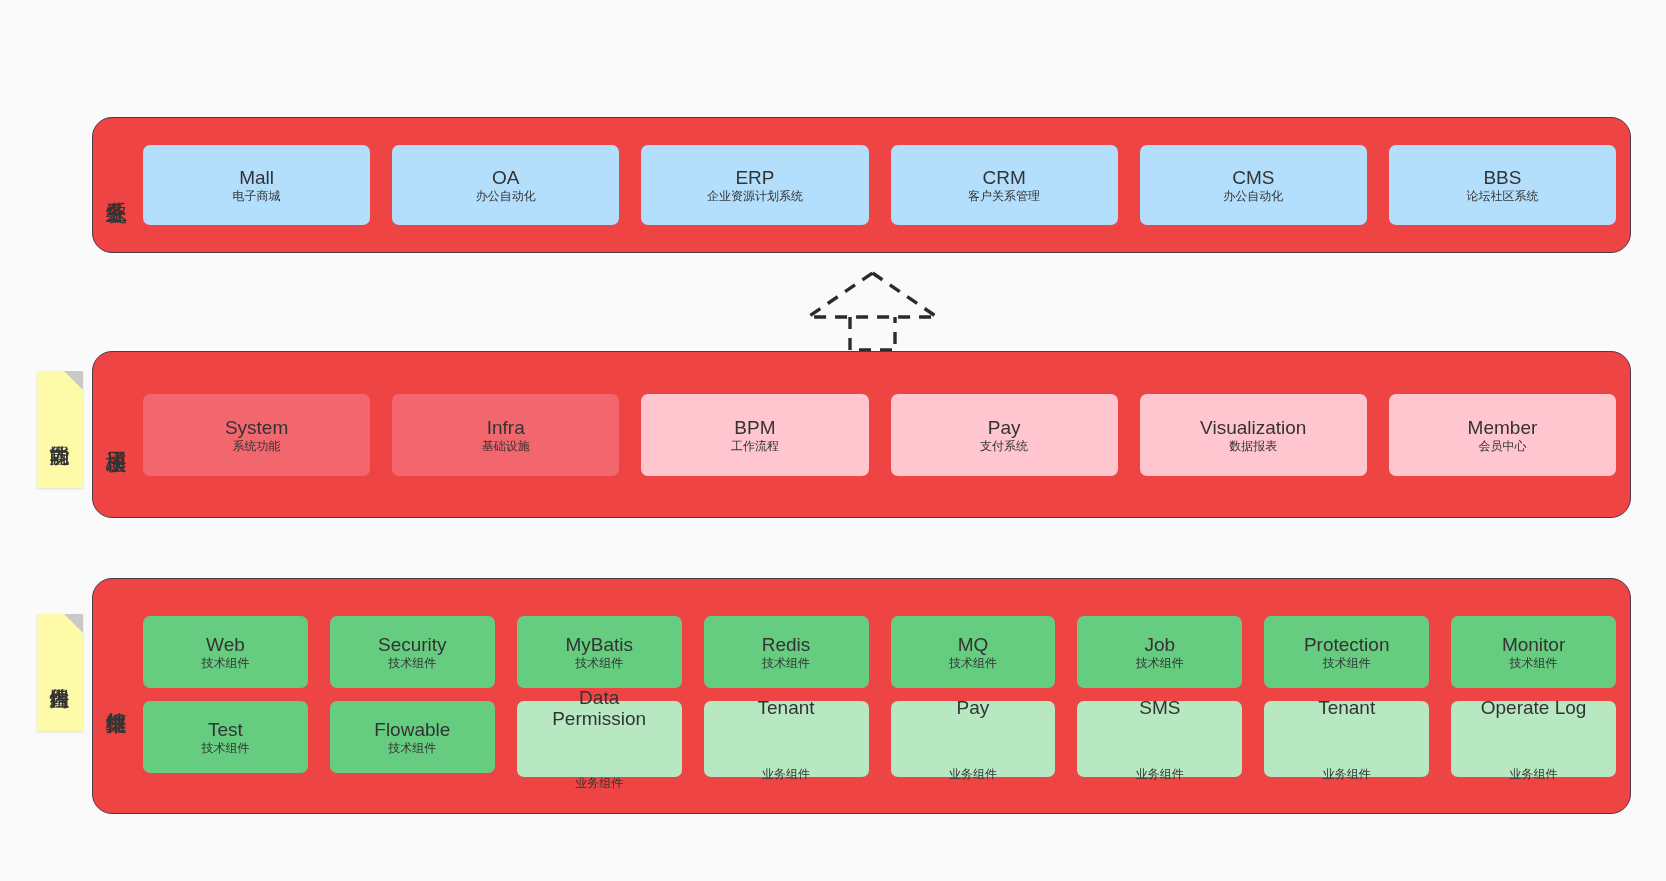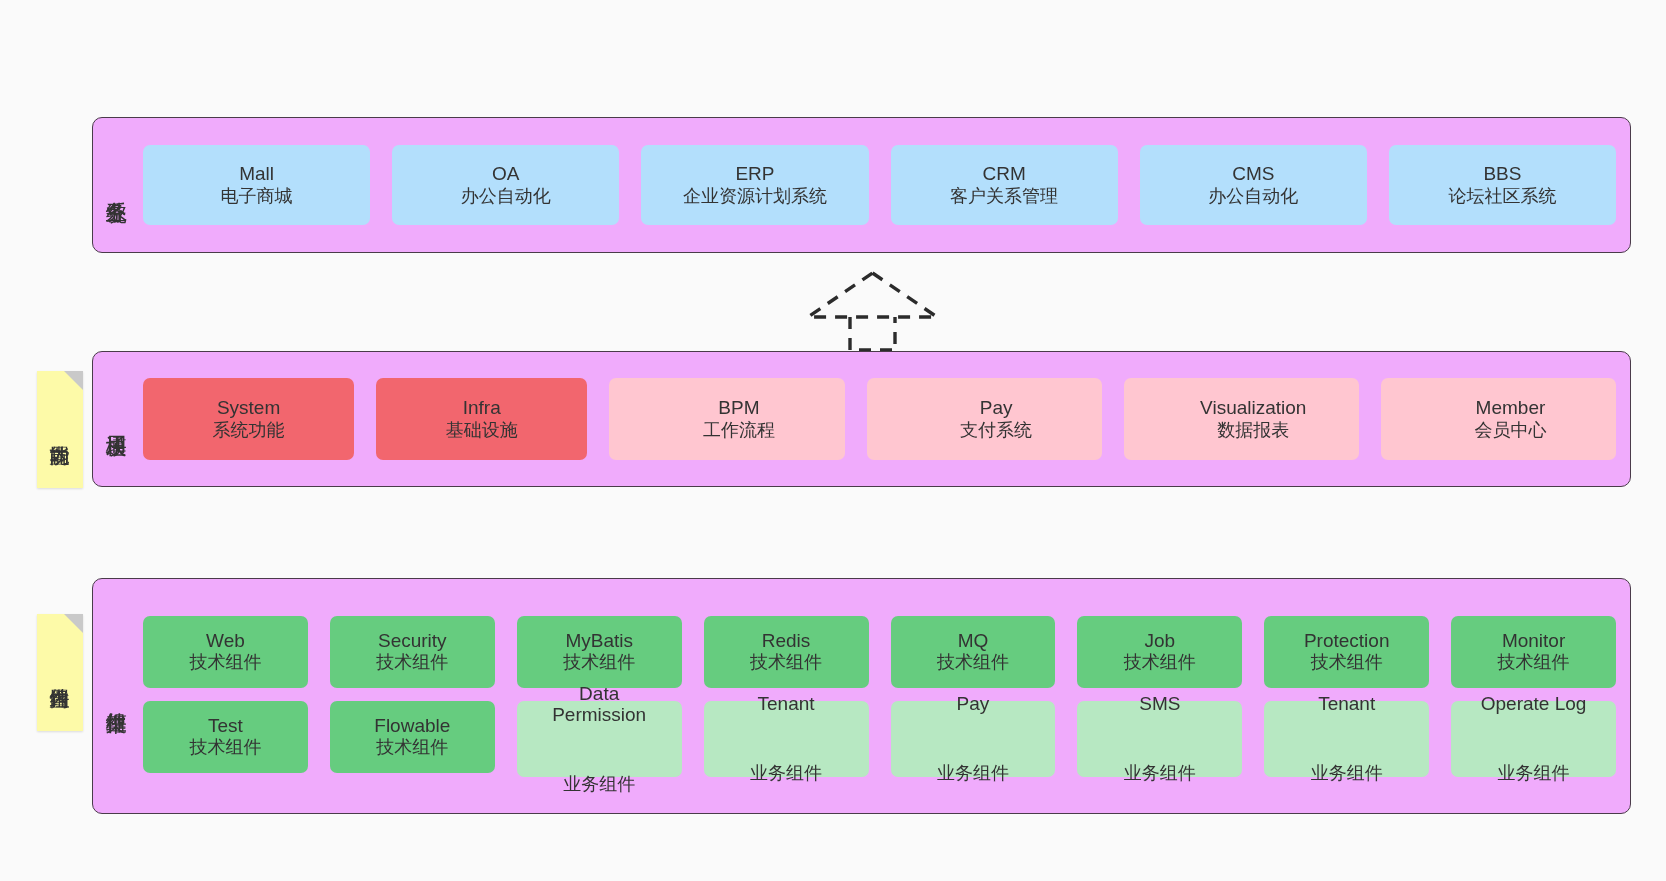--- a/index.html
+++ b/index.html
@@ -17,23 +17,23 @@
   }
 
   #canvas {
     position: absolute;
     inset: 0;
   }
 
   
   .layer {
     position: absolute;
-    background: #f0abfc;
+    background: #ef4444;
     border: 1.6px solid #4a3b4a;
-    border-radius: 10px;
+    border-radius: 20px;
     box-sizing: border-box;
     display: flex;
     align-items: stretch;
   }
 
   
   .layer-title {
     flex: 0 0 auto;
     width: 46px;
     display: flex;
@@ -75,27 +75,27 @@
     text-align: center;
     box-sizing: border-box;
     user-select: none;
     line-height: 1.22;
   }
   .card .en {
     font-size: 19px;
     color: #333333;
   }
   .card .cn {
-    font-size: 18px;
+    font-size: 12px;
     color: #333333;
   }
 
   .card.blue   { background: #b3dffc; height: 80px; }
   .card.red    { background: #f2666e; height: 82px; }
-  .card.pink   { background: #ffc6d0; height: 82px; padding-left: 24px; }
+  .card.pink   { background: #ffc6d0; height: 82px; }
   .card.green  { background: #66cc7f; height: 72px; }
   .card.lgreen { background: #b7e8c2; height: 76px; gap: 48px; }
 
   
   .sticky {
     position: absolute;
     width: 46px;
     background: #fdfaa8;
     box-sizing: border-box;
     display: flex;
@@ -180,21 +180,21 @@
       <path d="M50 49 L50 82 L95 82 L95 49" stroke="#2b2b2b" stroke-width="3.4" fill="none" stroke-dasharray="12 9"></path>
     </svg>
     <div class="alabel" style="top:41px; left:51%;margin-top:46px;">构建</div>
   </div>
 
   <div class="sticky" style="left:37px; top:371px; height:117px;">
     <span class="fold"></span>
     <span>内置功能</span>
   </div>
 
-  <div class="layer" id="layer-common" style="left:92px; top:351px; width:1539px; height:136px;">
+  <div class="layer" id="layer-common" style="left:92px; top:351px; width:1539px; height:167px;">
     <div class="layer-title">通用模块</div>
     <div class="layer-body">
       <div class="row">
         <div class="card red">
           <span class="en">System</span>
           <span class="cn">系统功能</span>
         </div>
         <div class="card red">
           <span class="en">Infra</span>
           <span class="cn">基础设施</span>

